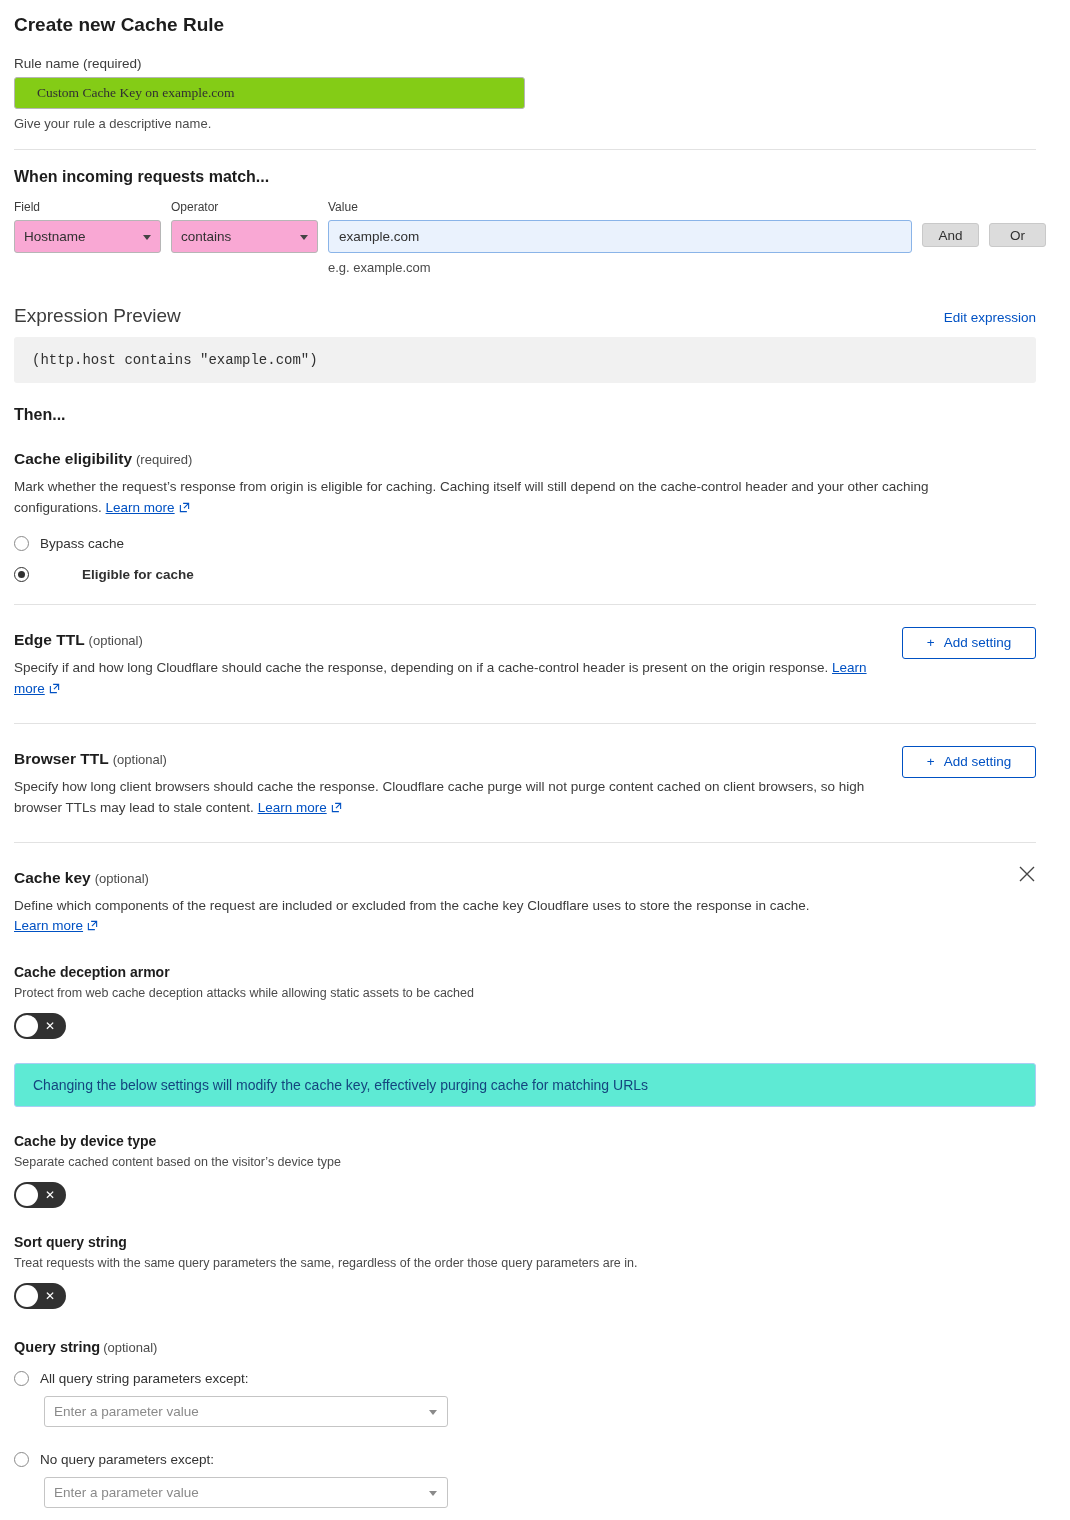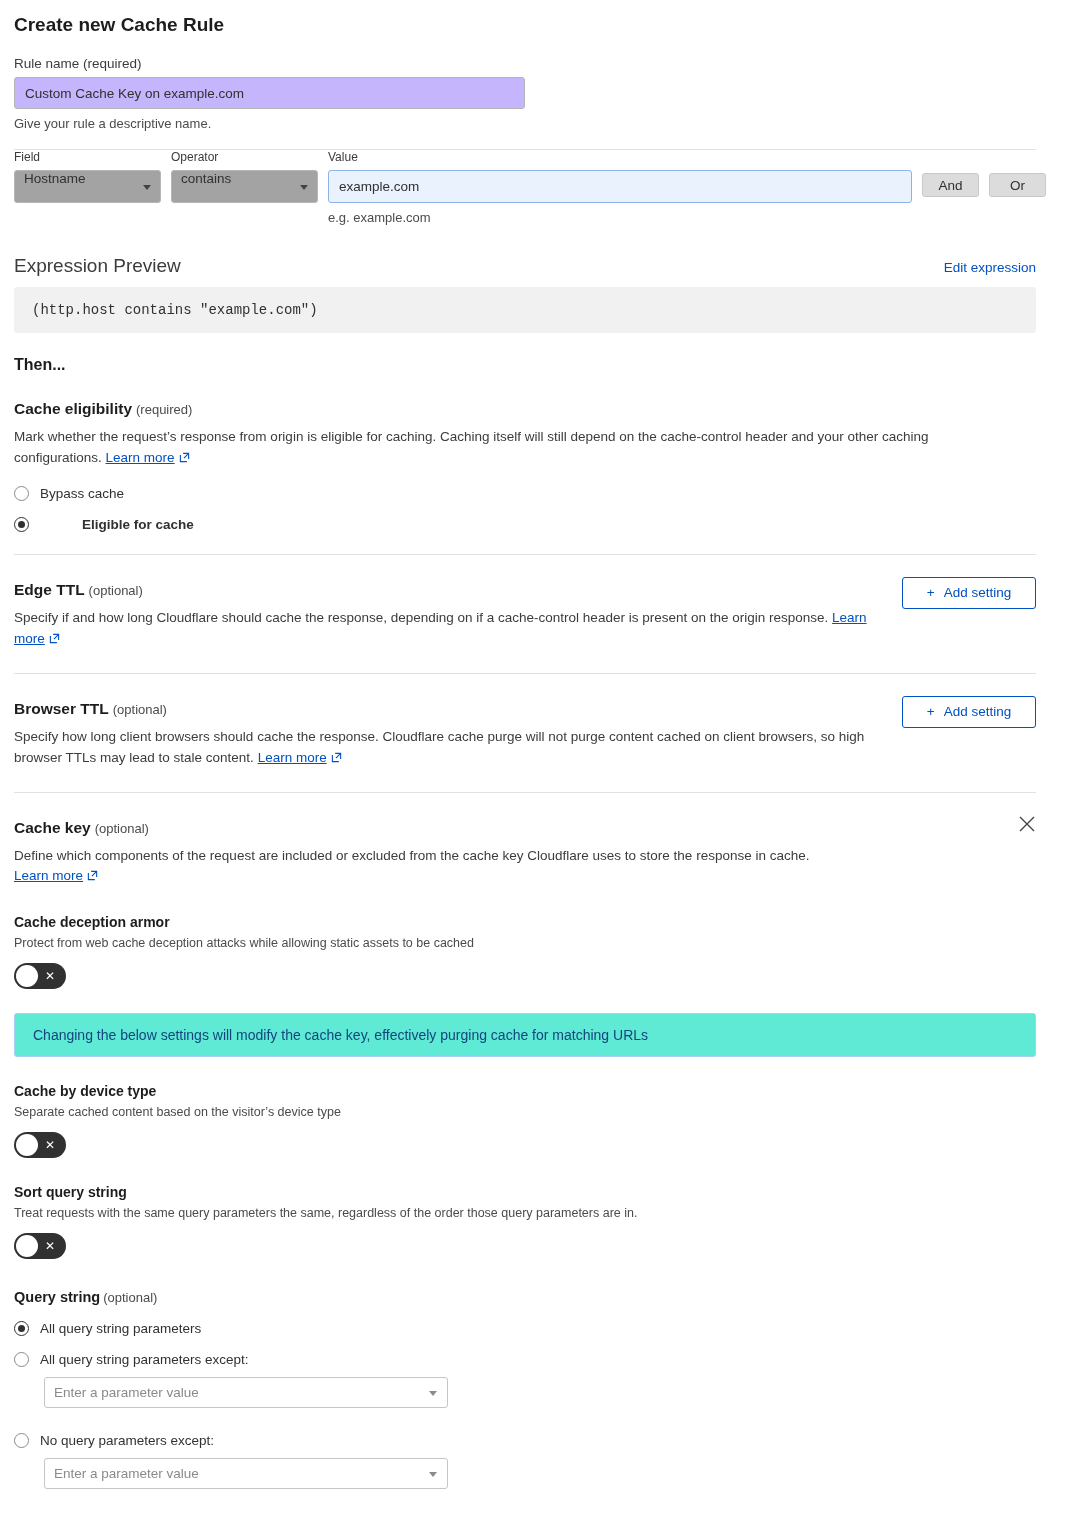--- a/index.html
+++ b/index.html
@@ -24,27 +24,27 @@
   }
   .field-label {
     font-size: 13.5px;
     color: #3c3c3c;
     margin-bottom: 6px;
   }
   .text-input {
     display: block;
     width: 511px;
     height: 32px;
-    padding: 6px 10px;
-    font-size: 13.5px;
-    font-family: Liberation Sans, sans-serif;
+    padding: 6px 22px;
+    font-size: 13.5px;
+    font-family: Liberation Serif, serif;
     color: #313131;
     border: 1px solid #b6b6b6;
     border-radius: 3px;
-    background: #c4b5fd;
+    background: #84cc16;
     outline: none;
   }
   .help-text {
     font-size: 13px;
     color: #4b4b4b;
     margin-top: 7px;
   }
   .divider {
     border: none;
     border-top: 1px solid #e2e2e2;
@@ -64,25 +64,25 @@
   .col-label {
     font-size: 12px;
     color: #3c3c3c;
     margin-bottom: 6px;
   }
   .select {
     position: relative;
     height: 33px;
     border: 1px solid #b6b6b6;
     border-radius: 3px;
-    background: #a3a3a3;
+    background: #f9a8d4;
     font-size: 13.5px;
     color: #313131;
     display: flex;
-    align-items: flex-start;
+    align-items: center;
     padding: 0 26px 0 9px;
     cursor: pointer;
   }
   .select .caret {
     position: absolute;
     right: 9px;
     top: 50%;
     width: 0; height: 0;
     margin-top: -2px;
     border-left: 4.5px solid transparent;
@@ -326,20 +326,21 @@
   <div class="title">Create new Cache Rule</div>
 
   <div>
     <div class="field-label">Rule name (required)</div>
     <input class="text-input" value="Custom Cache Key on example.com" placeholder="Rule name" style="">
     <div class="help-text">Give your rule a descriptive name.</div>
   </div>
 
   <hr class="divider">
 
+  <div class="section-head">When incoming requests match...</div>
 
   <div class="match-row">
     <div>
       <div class="col-label">Field</div>
       <div class="select field-select">
         <span>Hostname</span>
         <span class="caret"></span>
       </div>
     </div>
 
@@ -479,24 +480,20 @@
   <div class="toggle-sub">Treat requests with the same query parameters the same, regardless of the order those query parameters are in.</div>
   <div class="toggle">
     <span class="knob"></span>
     <span class="xmark">✕</span>
   </div>
 
   <div class="qs-head">
     <span>Query string</span><span class="opt">(optional)</span>
   </div>
 
-  <div class="radio-row">
-    <span class="radio checked"></span>
-    <span class="radio-label">All query string parameters</span>
-  </div>
 
   <div class="radio-row">
     <span class="radio"></span>
     <span class="radio-label">All query string parameters except:</span>
   </div>
   <div class="param-select">
     <span>Enter a parameter value</span>
     <span class="caret"></span>
   </div>
 

